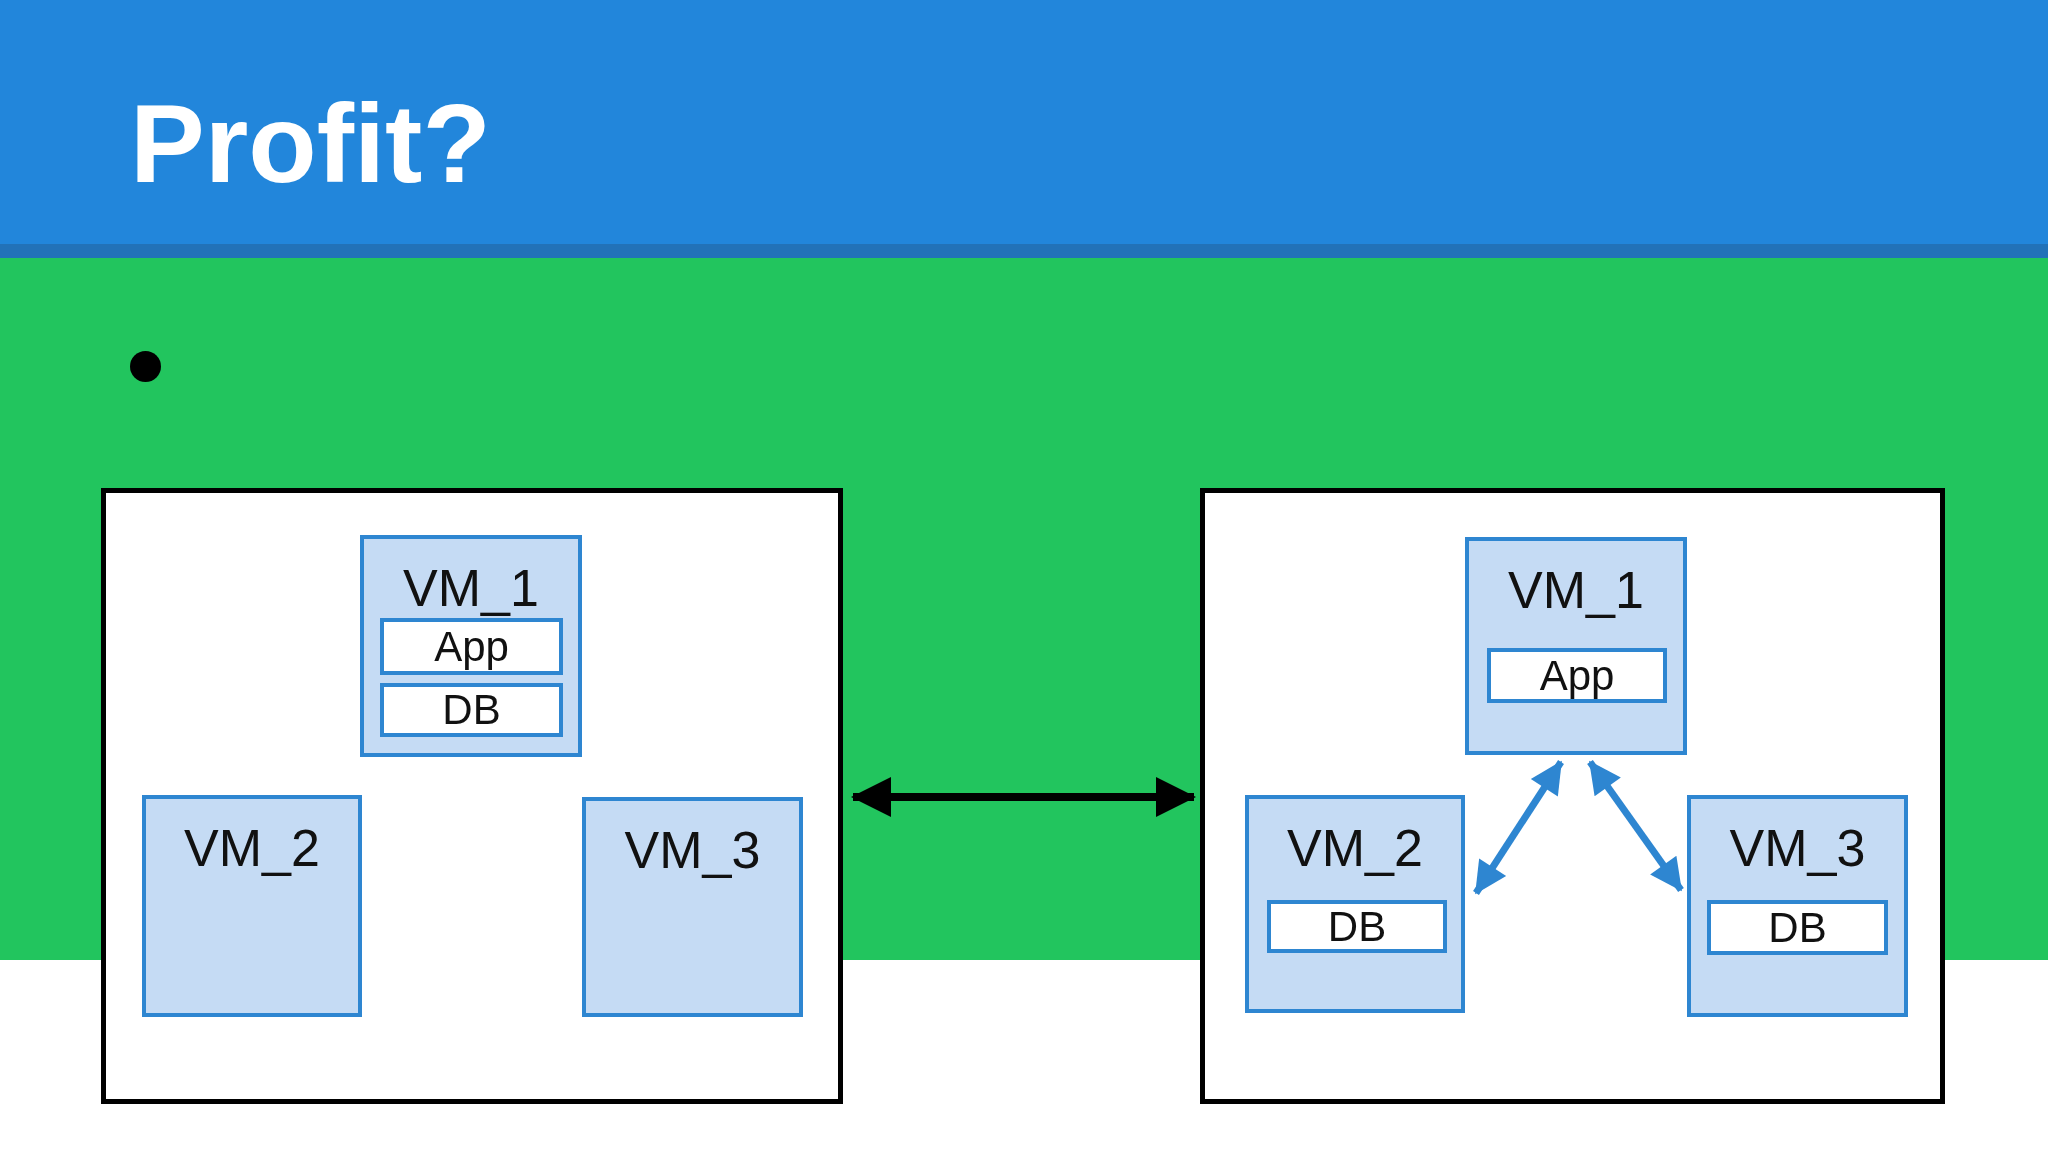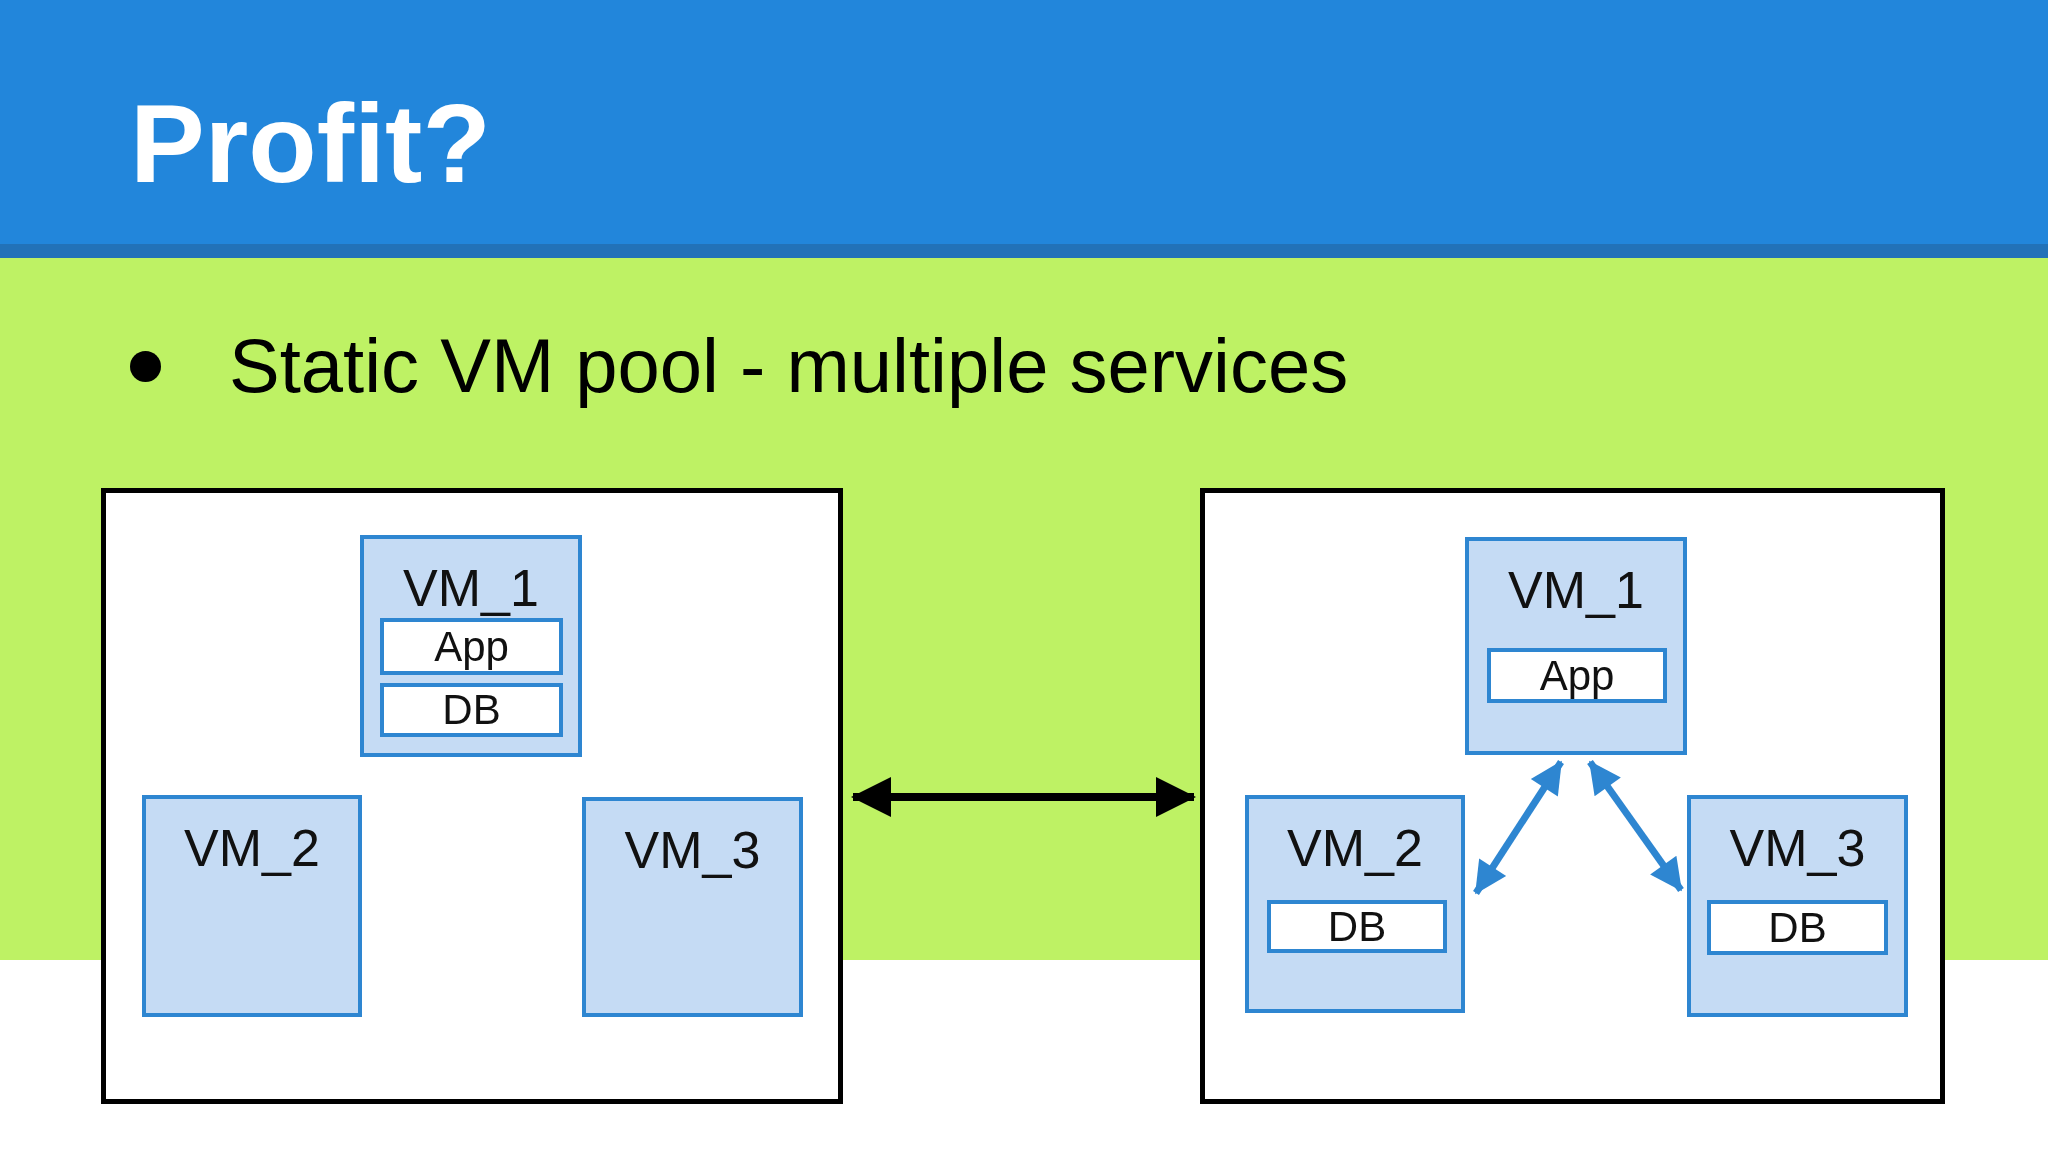--- a/index.html
+++ b/index.html
@@ -6,21 +6,21 @@
   html, body { width: 2048px; height: 1152px; }
   body {
     font-family: "Liberation Sans", sans-serif;
     background: #ffffff;
     overflow: hidden;
   }
   .slide {
     position: relative;
     width: 2048px;
     height: 960px;
-    background: #bef264;
+    background: #22c55e;
   }
 
   
   .header {
     position: absolute;
     left: 0; top: 0;
     width: 2048px; height: 258px;
     background: #2286db;
   }
   .header-stripe {
@@ -127,21 +127,20 @@
 
 <div class="slide">
 
   <div class="header">
     <h1 class="title">Profit?</h1>
     <div class="header-stripe"></div>
   </div>
 
   <div class="bullet-row">
     <span class="bullet-dot"></span>
-    <span class="bullet-text">Static VM pool - multiple services</span>
   </div>
 
   <section class="pool pool-left"></section>
 
   <div class="vm vm-l1">
     <div class="vm-label">VM_1</div>
     <div class="svc svc-l1-app">
       <span>App</span>
     </div>
     <div class="svc svc-l1-db">

